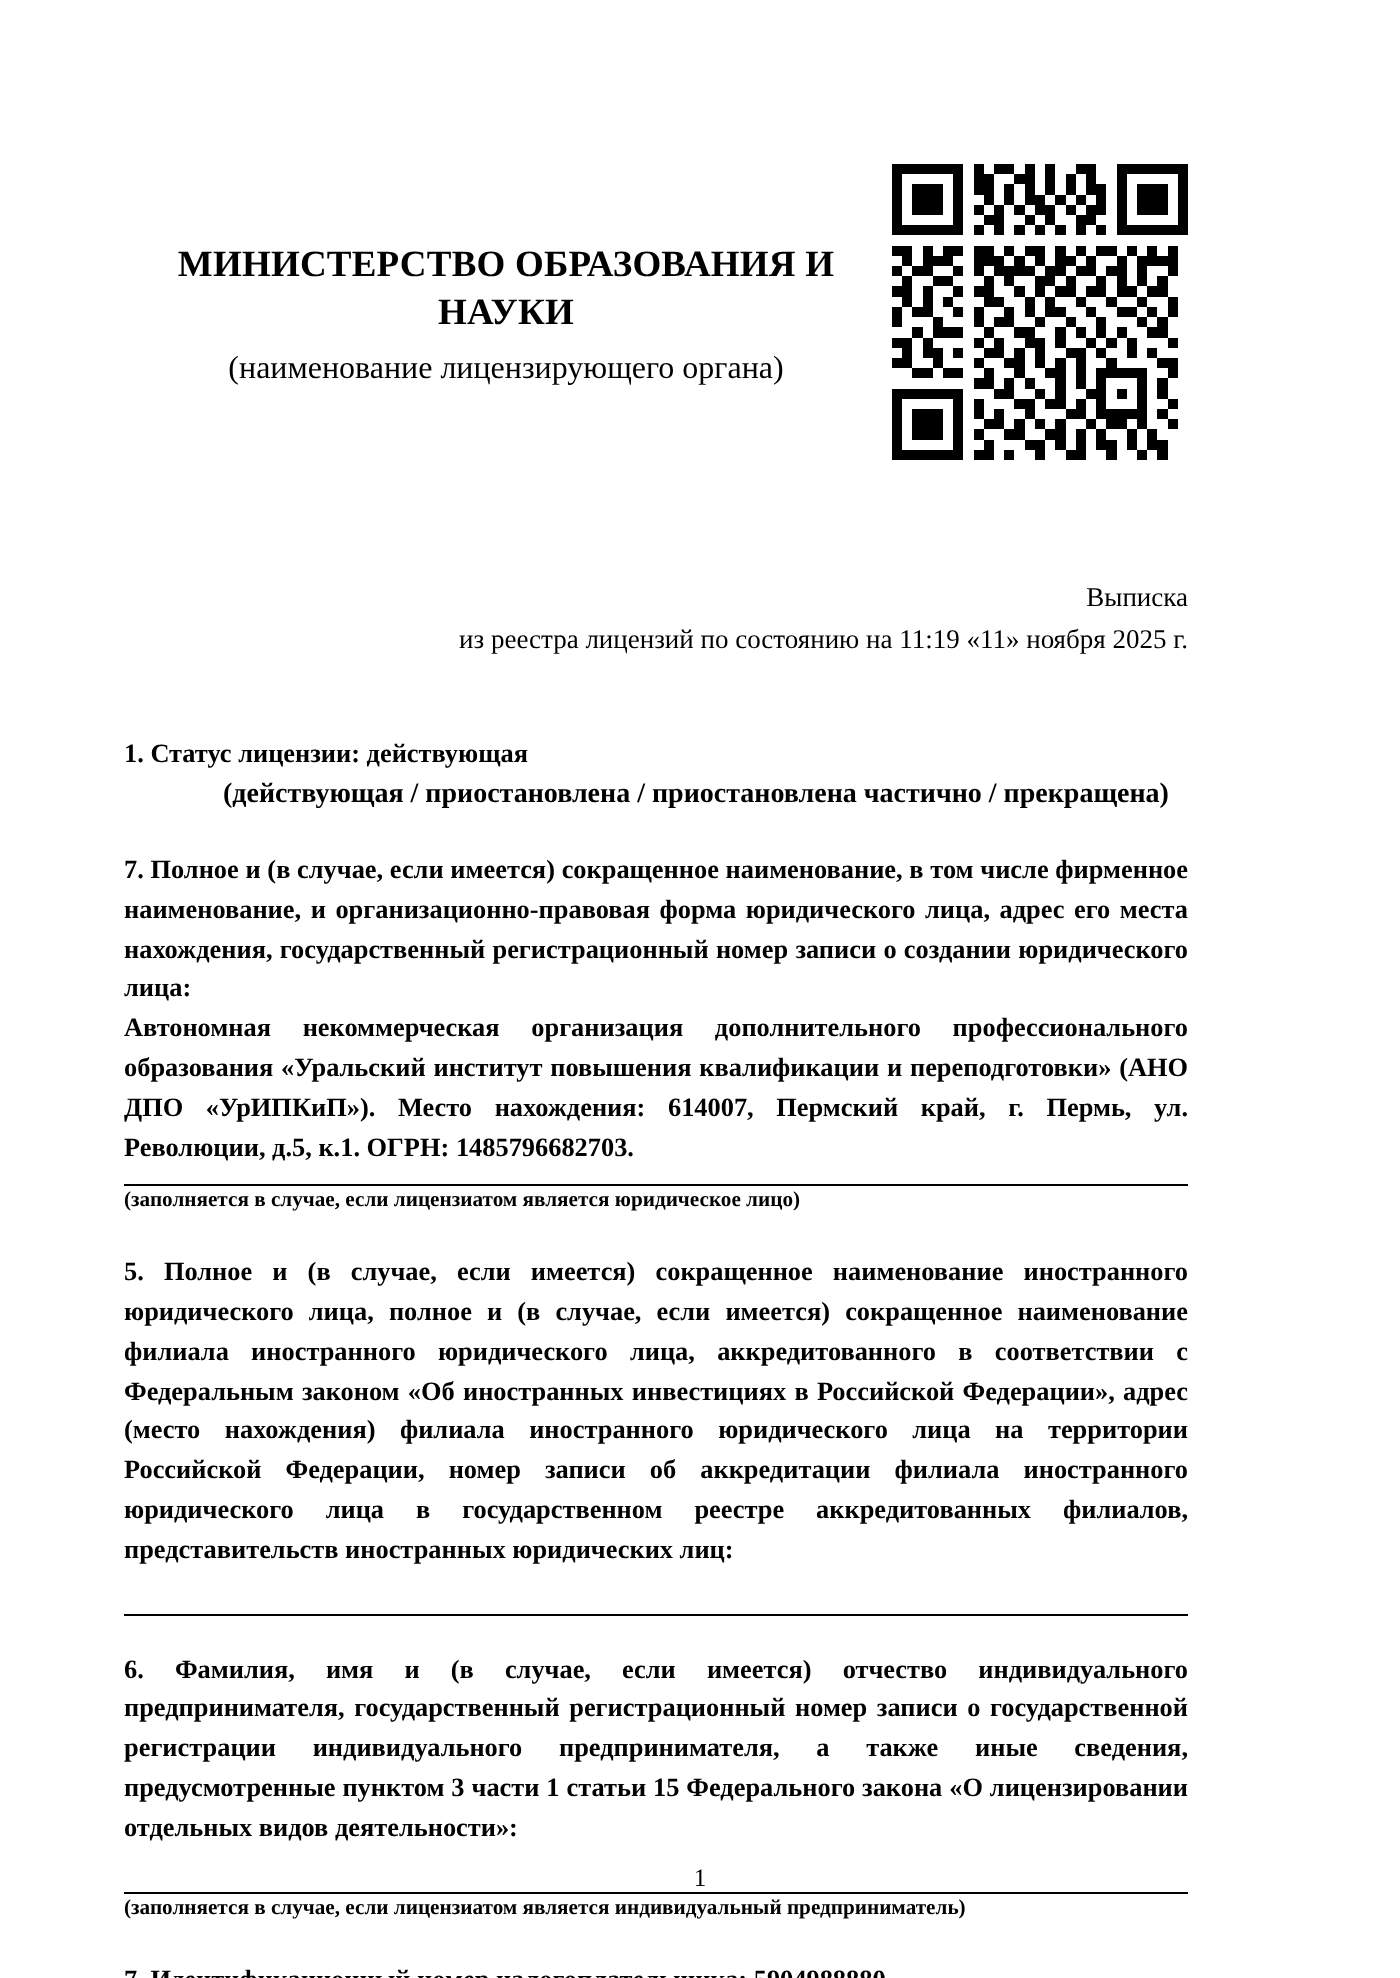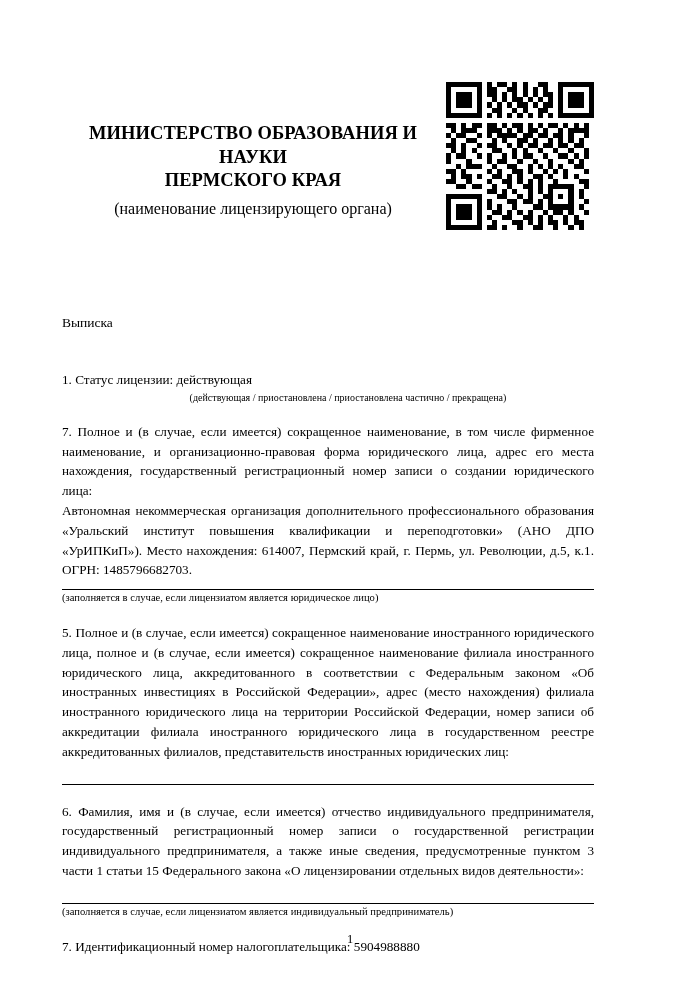--- a/index.html
+++ b/index.html
@@ -45,50 +45,51 @@
     line-height: 1.28;
     letter-spacing: 0.1px;
   }
   .header .subtitle {
     font-size: 16px;
     margin-top: 7px;
   }
 
   
   .doc-title {
-    text-align: left;
+    text-align: right;
     margin-top: 95px;
     font-size: 13.5px;
     line-height: 1.55;
   }
 
   
   .body {
     margin-top: 36px;
     font-size: 13.2px;
     line-height: 1.5;
   }
   .item {
     margin-bottom: 17px;
   }
   .item p {
     margin: 0;
+    font-weight: bold;
   }
   .just {
     text-align: justify;
     text-justify: inter-word;
   }
   .note {
     text-align: left;
     font-size: 10.6px;
     margin-top: 5px;
   }
   .note-left-pad {
     text-align: center;
-    font-size: 10px;
+    font-size: 14px;
     margin-top: 4px;
     padding-left: 40px;
   }
   hr.rule {
     border: none;
     border-top: 1.1px solid #000;
     margin: 9px 0 0 0;
   }
   .gap-md { height: 13px; }
 
@@ -338,26 +339,26 @@
           <rect x="17" y="28" width="2" height="1"></rect>
         <rect x="21" y="28" width="1" height="1"></rect>
           <rect x="24" y="28" width="1" height="1"></rect>
         <rect x="26" y="28" width="1" height="1"></rect>
       </g>
     </svg>
   </div>
 
   <div class="header">
     <div class="title">МИНИСТЕРСТВО ОБРАЗОВАНИЯ И НАУКИ</div>
-    <div class="title">ПЕРМСКОГО КРАЯ</div>
     <div class="subtitle">(наименование лицензирующего органа)</div>
   </div>
 
   <div class="doc-title">
     <div>Выписка</div>
+    <div>из реестра лицензий по состоянию на 11:19 «11» ноября 2025 г.</div>
   </div>
 
   <div class="body">
 
     <div class="item">
       <p>1. Статус лицензии: действующая</p>
       <p class="note-left-pad">(действующая / приостановлена / приостановлена частично / прекращена)</p>
     </div>
 
 

